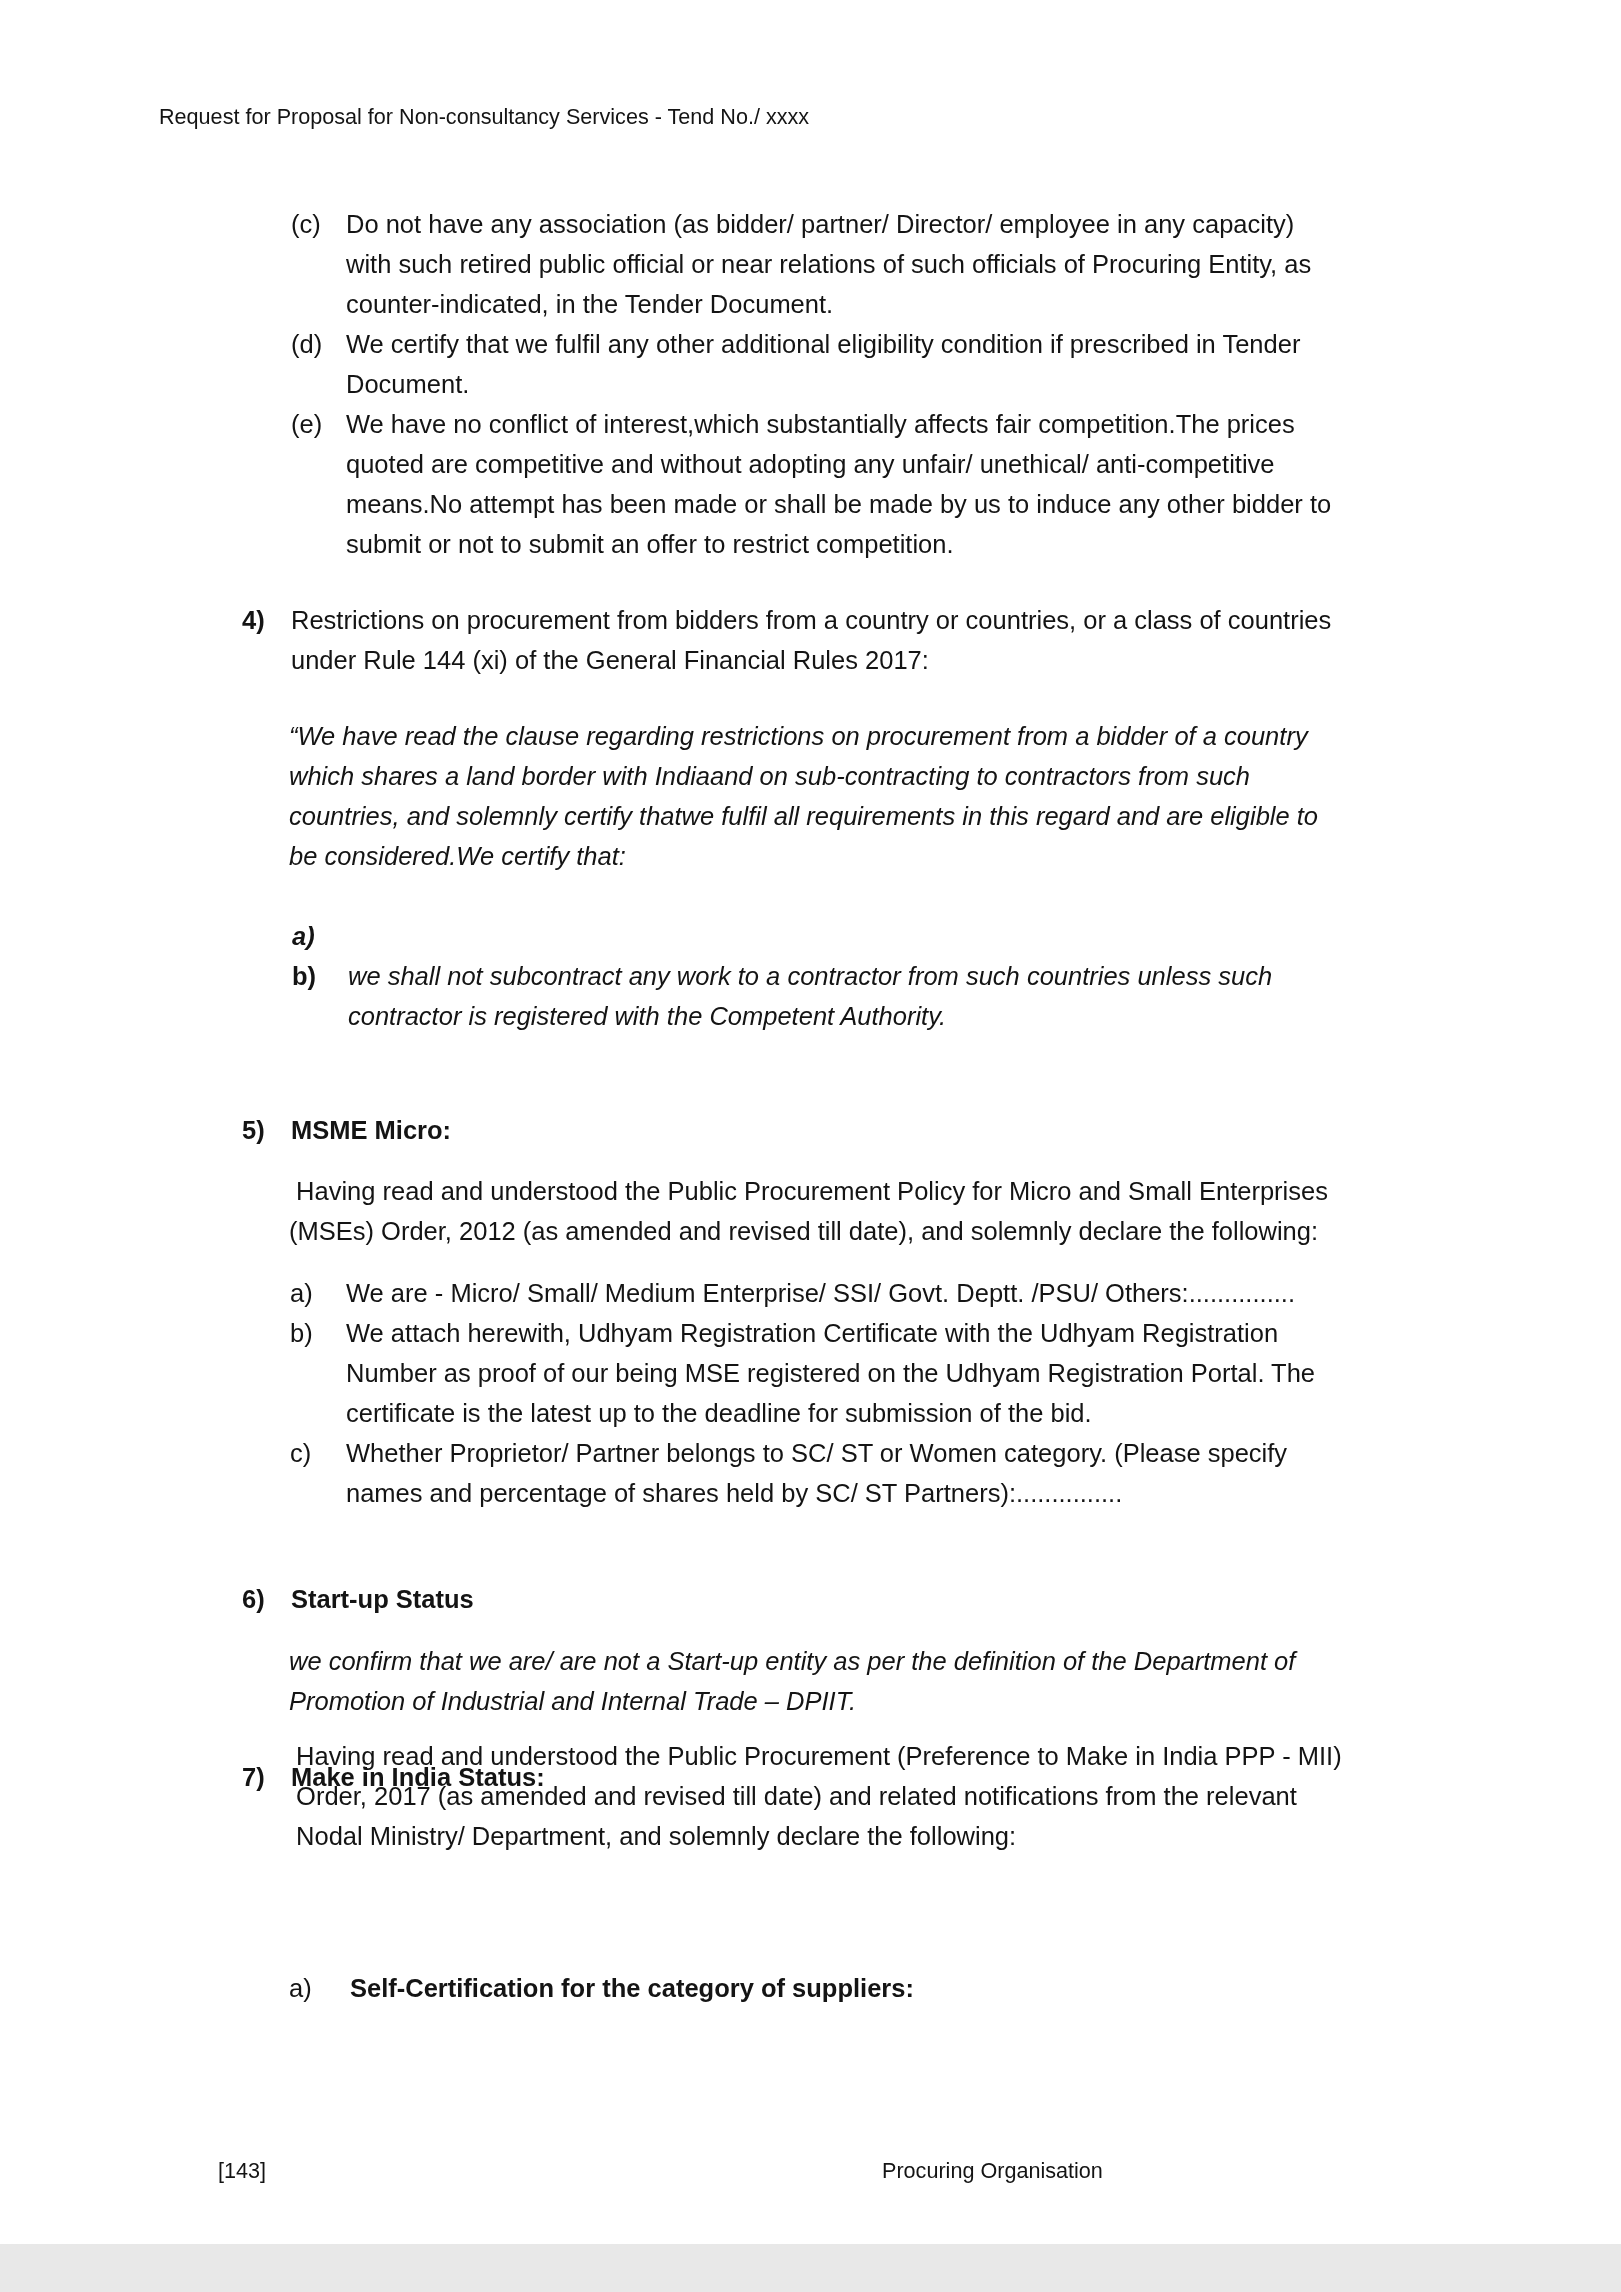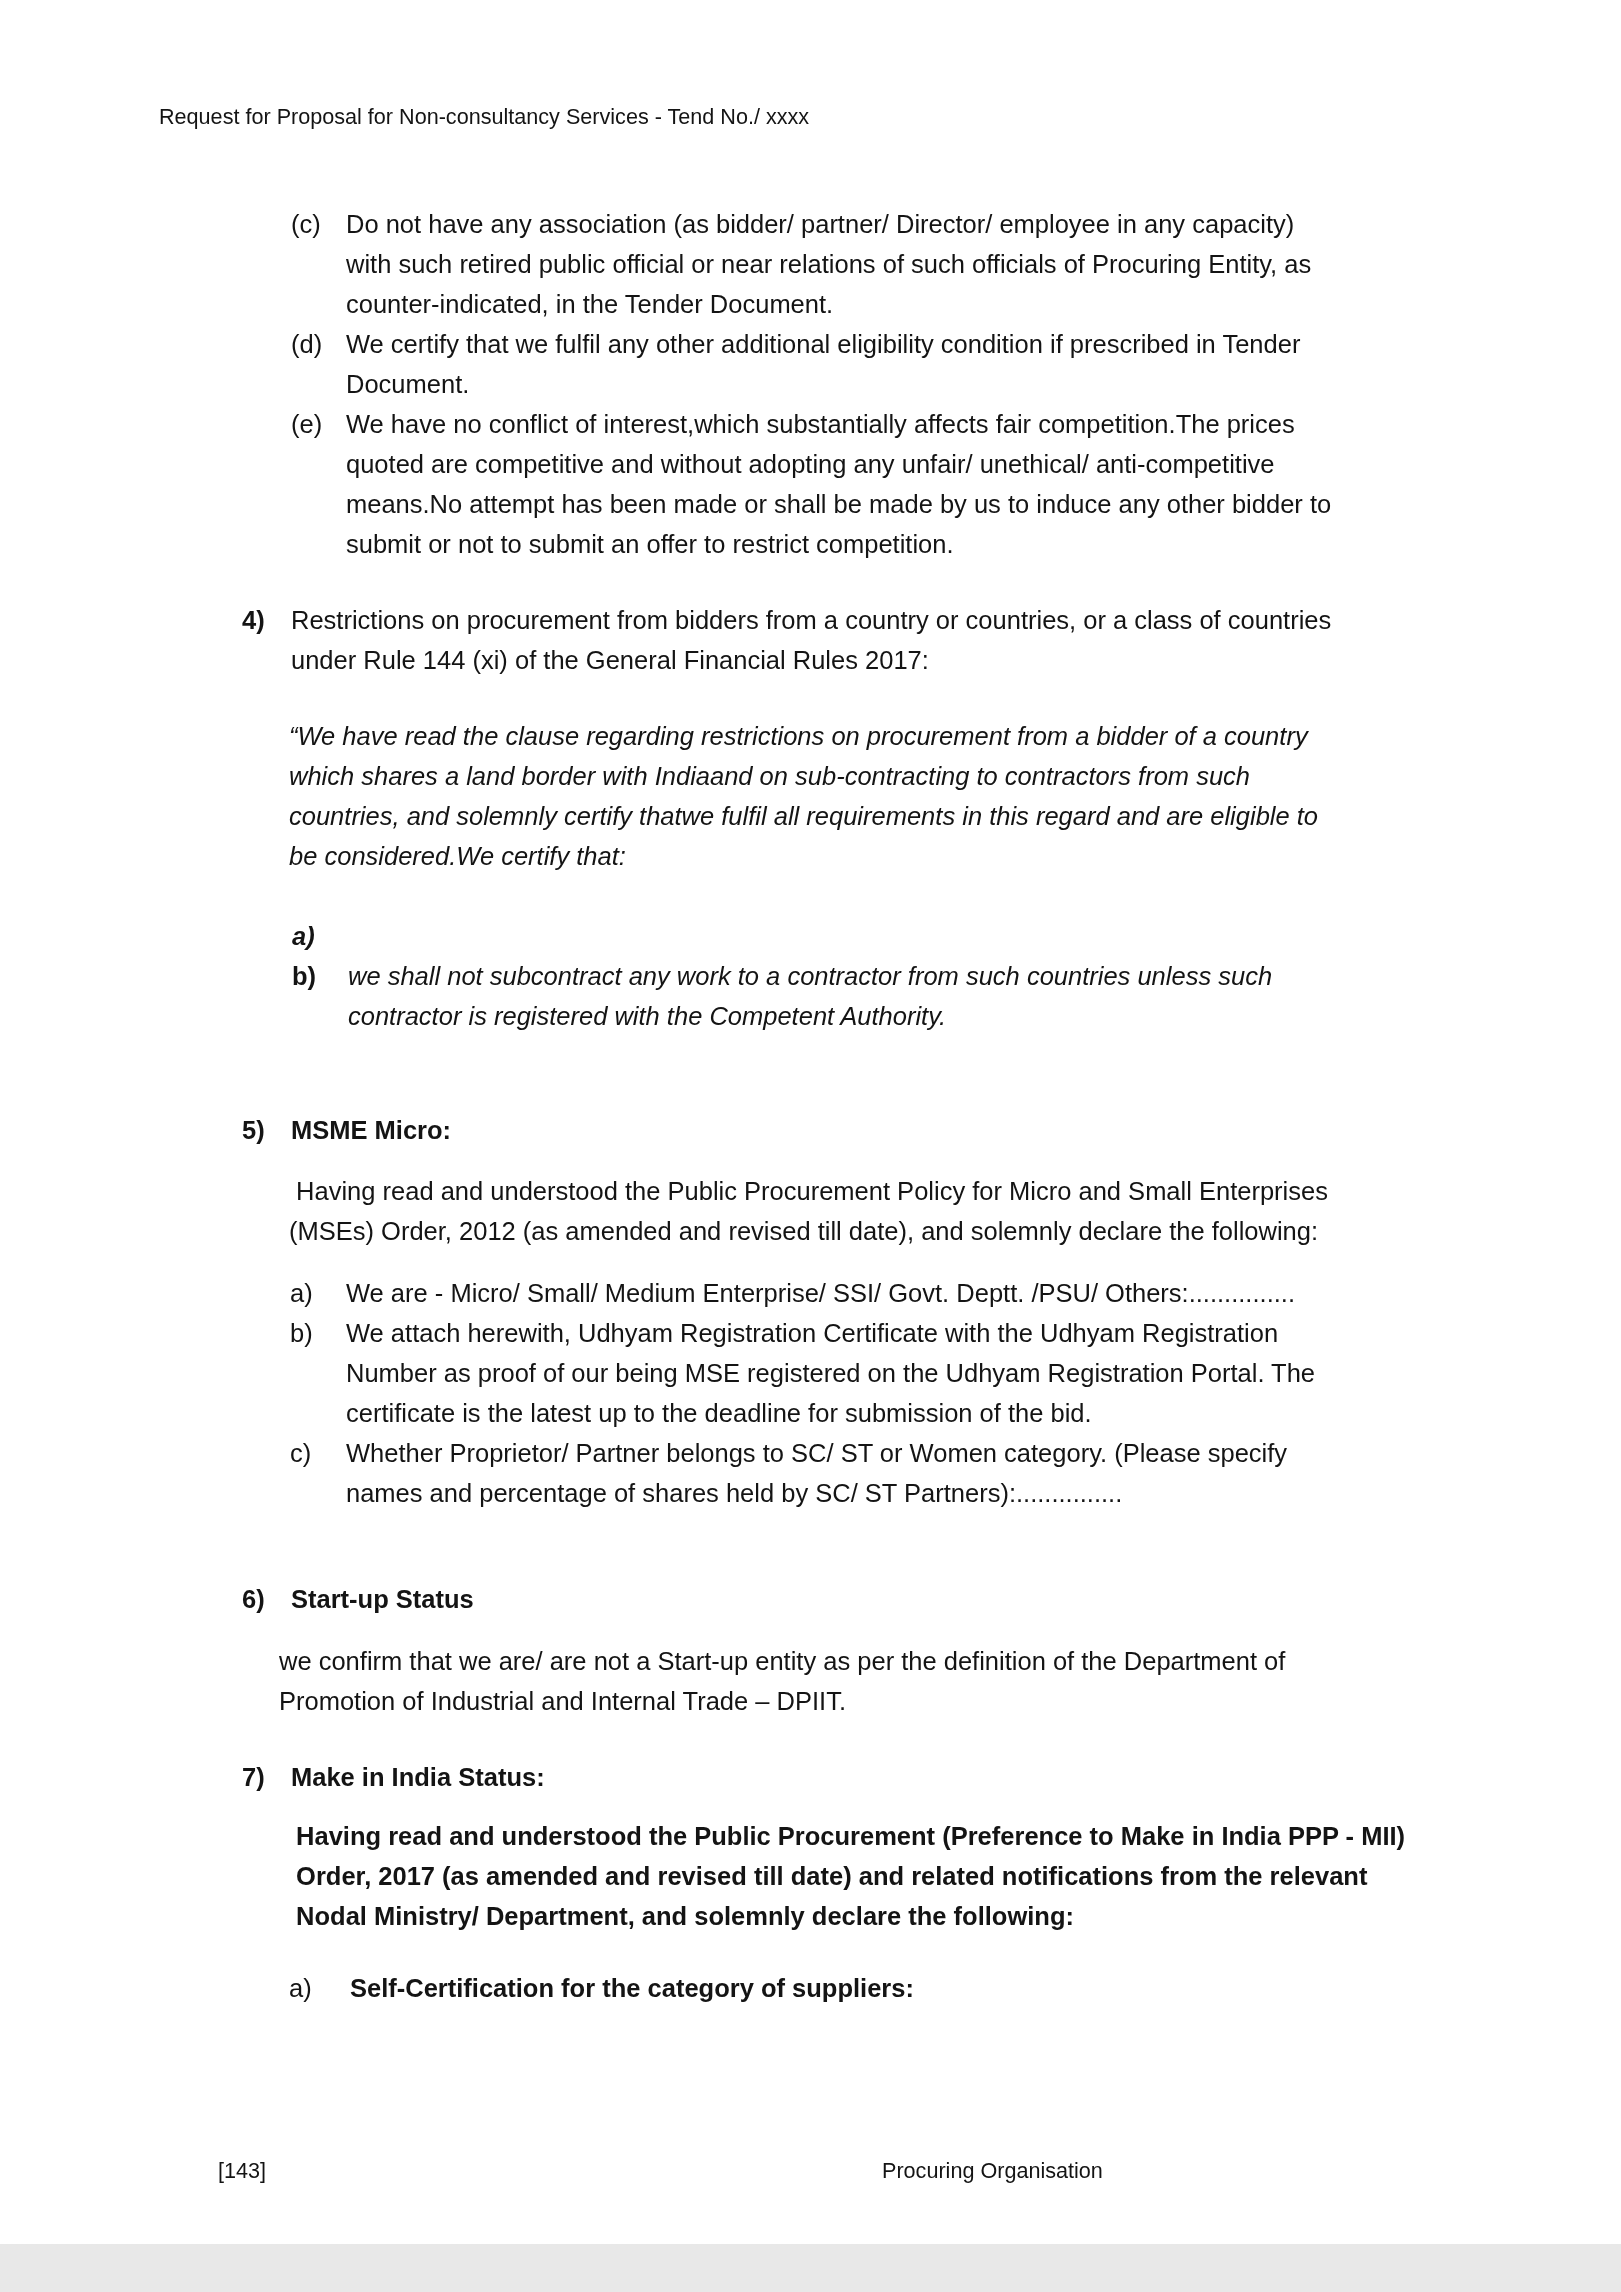--- a/index.html
+++ b/index.html
@@ -100,29 +100,29 @@
       <span class="body-txt">Whether Proprietor/ Partner belongs to SC/ ST or Women category. (Please specify
 names and percentage of shares held by SC/ ST Partners):...............</span>
     </div>
   </div>
 
   <div class="abs row" style="left:242px;top:1579px;width:1235px;">
     <span class="marker m-sec">6)</span>
     <span class="body-txt bold">Start-up Status</span>
   </div>
 
-  <div class="abs body-txt" style="left:279px;top:1641px;width:1191px;">we confirm that we are/ are not a Start-up entity as per the definition of the Department of
+  <div class="abs body-txt" style="left:289px;top:1641px;width:1191px;font-style:italic;">we confirm that we are/ are not a Start-up entity as per the definition of the Department of
 Promotion of Industrial and Internal Trade – DPIIT.</div>
 
   <div class="abs row" style="left:242px;top:1757px;width:1235px;">
     <span class="marker m-sec">7)</span>
     <span class="body-txt bold">Make in India Status:</span>
   </div>
 
-  <div class="abs body-txt" style="left:289px;top:1816px;width:1201px;font-weight:bold;"> Having read and understood the Public Procurement (Preference to Make in India PPP - MII)
+  <div class="abs body-txt" style="left:289px;top:1736px;width:1201px;"> Having read and understood the Public Procurement (Preference to Make in India PPP - MII)
  Order, 2017 (as amended and revised till date) and related notifications from the relevant
  Nodal Ministry/ Department, and solemnly declare the following:</div>
 
   <div class="abs row" style="left:289px;top:1968px;width:1191px;">
     <span class="marker m-7a">a)</span>
     <span class="body-txt bold">Self-Certification for the category of suppliers:</span>
   </div>
 
   <div class="abs ftr" style="left:218px;top:2156px;">[143]</div>
   <div class="abs ftr" style="left:882px;top:2156px;width:583px;text-align:left;">Procuring Organisation</div>

